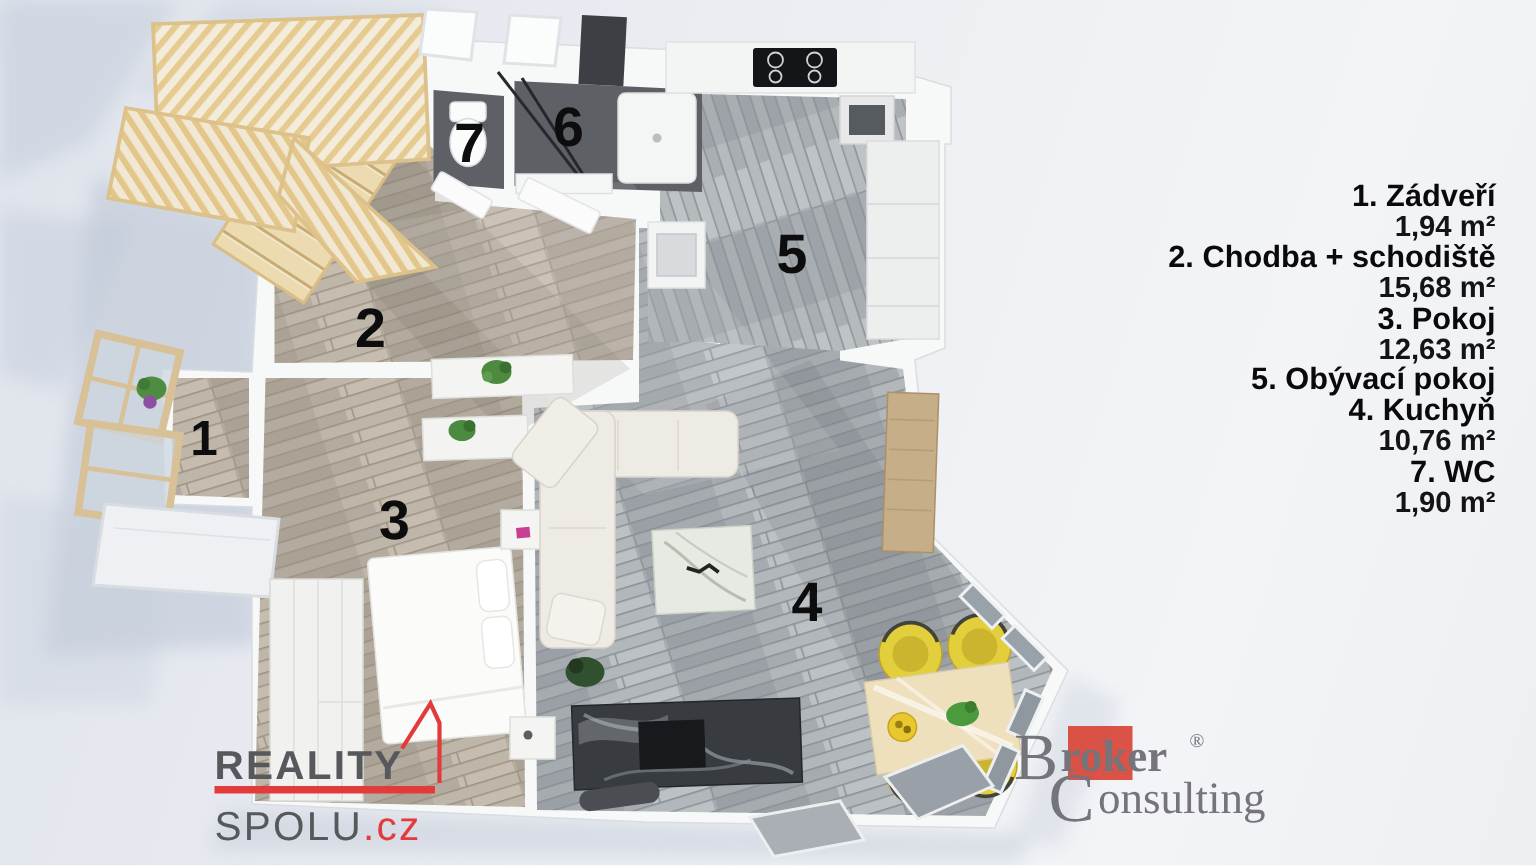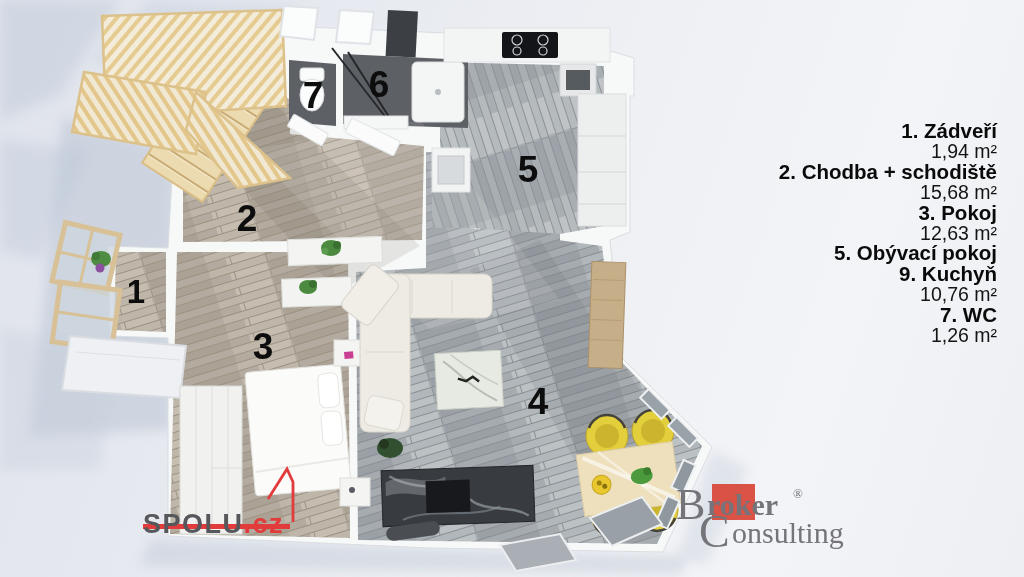--- a/index.html
+++ b/index.html
@@ -3,26 +3,26 @@
 <meta charset="utf-8">
 <style>
   html,body{margin:0;padding:0;}
   #stage{position:relative;width:1024px;height:577px;overflow:hidden;
     background:linear-gradient(108deg,#dfe3eb 0%,#e7eaf0 30%,#eef0f4 55%,#f3f4f7 78%,#edeff3 100%);
     font-family:"Liberation Sans",sans-serif;}
   #scene{position:absolute;left:0;top:0;width:1024px;height:577px;}
   
   .legend{position:absolute;left:731px;top:121px;width:266px;color:#0a0a0a;text-align:right;}
   .legend .name{font-size:20.5px;font-weight:bold;line-height:20.4px;white-space:nowrap;}
-  .legend .area{font-size:19.5px;font-weight:normal;line-height:20.4px;white-space:nowrap;color:#141414;}
+  .legend .area{font-size:19.5px;font-weight:bold;line-height:20.4px;white-space:nowrap;color:#141414;}
   
   .rs-logo{position:absolute;left:143px;top:497px;width:165px;height:70px;}
   .rs-svg{position:absolute;left:0;top:-29px;width:165px;height:96px;overflow:visible;}
   .rs-word1{position:relative;font-size:27px;font-weight:bold;letter-spacing:1.5px;color:#57585c;line-height:1;}
-  .rs-word2{position:relative;margin-top:14px;font-size:27px;font-weight:bold;letter-spacing:1.5px;color:#57585c;line-height:1;white-space:nowrap;}
+  .rs-word2{position:relative;margin-top:14px;font-size:27px;font-weight:normal;letter-spacing:1.5px;color:#57585c;line-height:1;white-space:nowrap;}
   .rs-cz{color:#e23b3c;}
   
   .bk-logo{position:absolute;left:676px;top:489px;width:240px;height:75px;font-family:"Liberation Serif",serif;color:#74747a;}
   .bk-red{position:absolute;left:36px;top:-5px;width:43px;height:36px;background:#d84a3c;opacity:.95;}
   .bk-b{position:absolute;left:0;top:-6px;font-size:44px;line-height:1;}
   .bk-roker{position:absolute;left:31px;top:1px;font-size:30px;line-height:1;font-weight:bold;}
   .bk-reg{position:absolute;left:117px;top:-2px;font-size:13px;line-height:1;}
   .bk-c{position:absolute;left:23px;top:20px;font-size:46px;line-height:1;}
   .bk-onsulting{position:absolute;left:56px;top:29px;font-size:30px;line-height:1;}
   .disclaimer{position:absolute;left:755px;top:545px;font-size:18px;color:#26262a;letter-spacing:.2px;white-space:nowrap;}
@@ -298,31 +298,32 @@
 </svg>
 
 <div class="legend">
   <div class="name">1. Zádveří</div>
   <div class="area">1,94 m²</div>
   <div class="name">2. Chodba + schodiště</div>
   <div class="area">15,68 m²</div>
   <div class="name">3. Pokoj</div>
   <div class="area">12,63 m²</div>
   <div class="name">5. Obývací pokoj</div>
-  <div class="name">9. Kuchyň</div>
+  <div class="name">4. Kuchyň</div>
   <div class="area">10,76 m²</div>
   <div class="name">7. WC</div>
-  <div class="area">1,26 m²</div>
+  <div class="area">1,90 m²</div>
 </div>
 
 <div class="rs-logo">
   <svg class="rs-svg" viewBox="0 0 165 96">
     <polyline points="125,31 144,1 150,14 150,54" fill="none" stroke-width="2.8" stroke="#e23b3c"></polyline>
     <rect x="0" y="56" width="147" height="5" fill="#e23b3c"></rect>
   </svg>
+  <div class="rs-word1">REALITY</div>
   <div class="rs-word2"><span>SPOLU</span><span class="rs-cz">.cz</span></div>
 </div>
 
 <div class="bk-logo">
   <div class="bk-red"></div>
   <span class="bk-b">B</span>
   <span class="bk-roker">roker</span>
   <span class="bk-reg">®</span>
   <span class="bk-c">C</span>
   <span class="bk-onsulting">onsulting</span>

